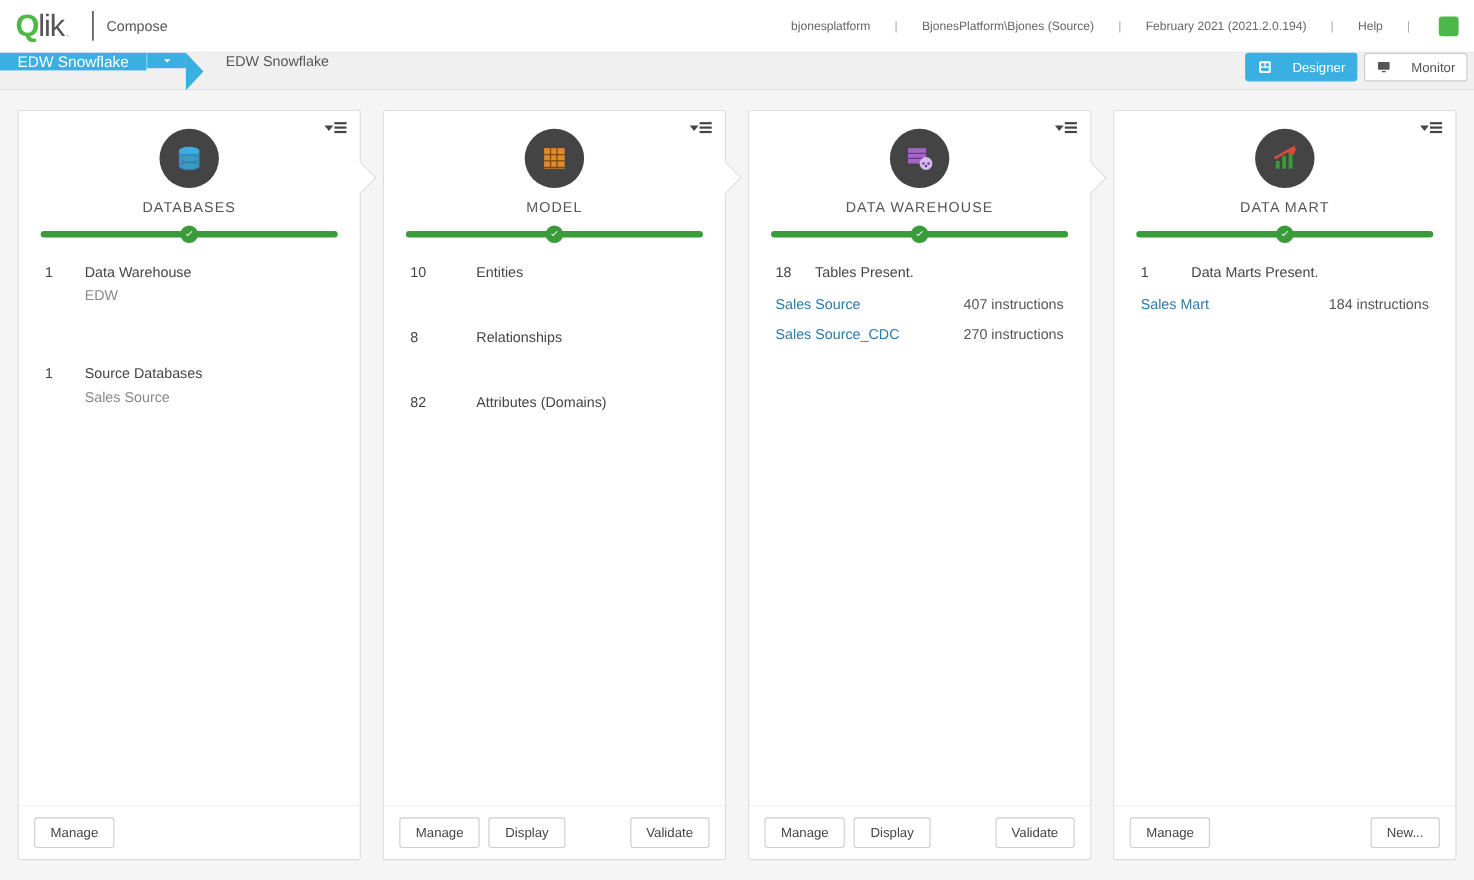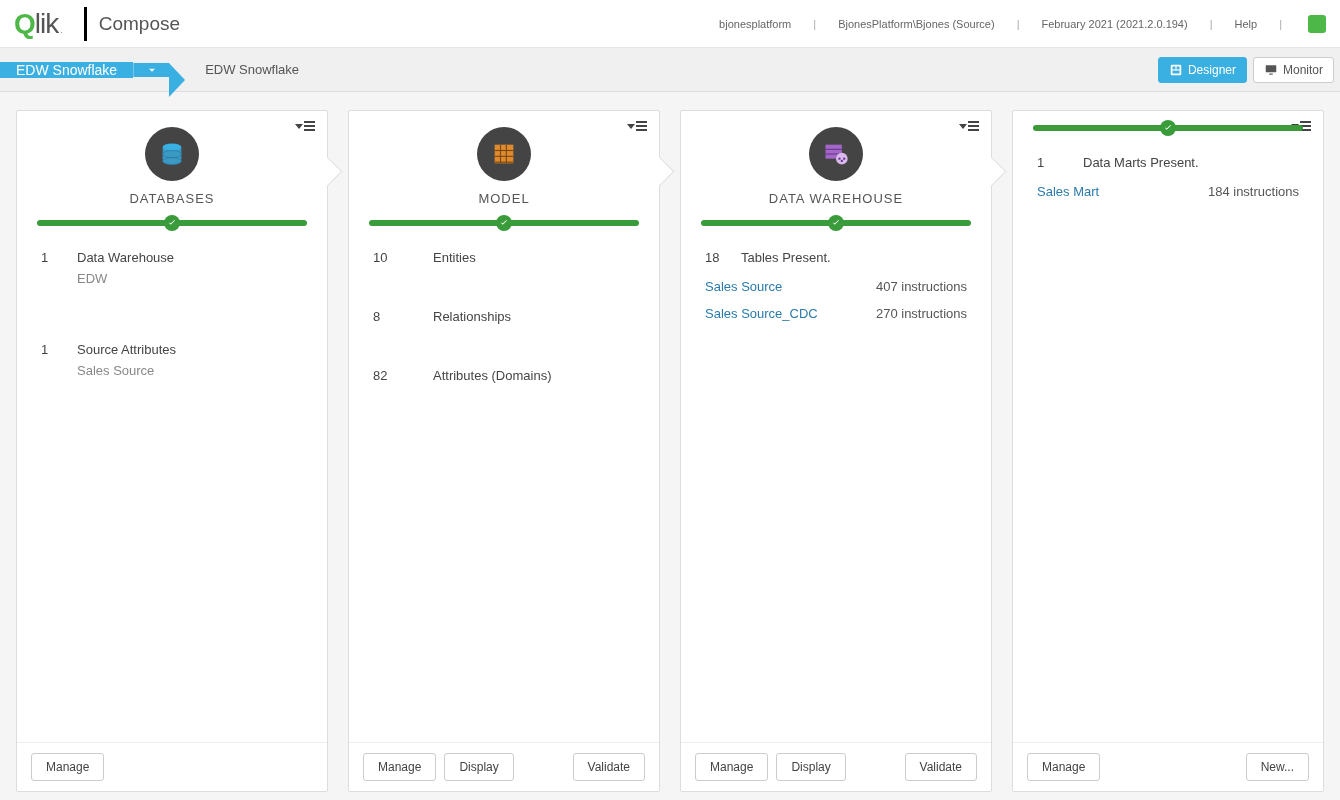--- a/index.html
+++ b/index.html
@@ -19,45 +19,45 @@
     align-items: baseline;
     font-size: 28px;
     font-weight: 500;
     color: #555;
     margin-right: 22px;
     letter-spacing: -1px;
   }
   .logo .q { color: #4db848; font-weight: 600; }
   .logo .tm { font-size: 9px; color: #888; margin-left: 2px; }
   .product-name {
-    font-size: 19px;
+    font-size: 13px;
     color: #555;
     padding: 6px 12px;
-    border-left: 3px solid #000000;
+    border-left: 1px solid #000000;
   }
   .header-right {
     margin-left: auto;
     font-size: 11px;
     color: #666;
     display: flex;
     align-items: center;
     gap: 20px;
   }
   .header-right .sep { color: #aaa; margin: 0 2px; }
   .header-right .chat-icon {
     width: 18px; height: 18px; background: #4db848; border-radius: 3px; margin-left: 4px;
     display: inline-block;
   }
 
   
   .navbar {
-    height: 44px;
+    height: 34px;
     background: #f0f0f0;
     display: flex;
-    align-items: center;
+    align-items: flex-start;
     border-bottom: 1px solid #dcdcdc;
   }
   .nav-project {
     background: #3ab0e2;
     color: #fff;
     font-size: 14px;
     display: flex;
     align-items: center;
     padding: 0 16px;
     position: relative;
@@ -92,21 +92,21 @@
   .nav-right {
     margin-left: auto;
     display: flex;
     align-items: center;
     padding-right: 6px;
     gap: 6px;
   }
   .view-btn {
     display: flex;
     align-items: center;
-    gap: 5px;
+    gap: 18px;
     font-size: 12px;
     color: #555;
     padding: 5px 10px;
     border-radius: 3px;
     border: 1px solid #ccc;
     background: #fff;
     cursor: pointer;
   }
   .view-btn.active {
     background: #3ab0e2;
@@ -339,21 +339,21 @@
     </div>
     <div class="card-body">
       <div class="stat-row">
         <span class="num">1</span>
         <span class="label">Data Warehouse</span>
       </div>
       <div class="sub">EDW</div>
       <div class="spacer"></div>
       <div class="stat-row">
         <span class="num">1</span>
-        <span class="label">Source Attributes</span>
+        <span class="label">Source Databases</span>
       </div>
       <div class="sub">Sales Source</div>
     </div>
     <div class="card-footer">
       <button class="btn">Manage</button>
     </div>
   </div>
 
   <div class="card">
     <div class="card-menu">
@@ -463,20 +463,31 @@
 
   <div class="card">
     <div class="card-menu">
       <span class="triangle"></span>
       <span class="hamb">
           <span></span>
           <span></span>
           <span></span>
         </span>
     </div>
+    <div class="card-header">
+      <div class="card-icon">
+        <svg viewBox="0 0 24 24">
+            <rect x="5" y="14" width="3" height="6" fill="#3a9b3a"></rect>
+            <rect x="10" y="10" width="3" height="10" fill="#3a9b3a"></rect>
+            <rect x="15" y="6" width="3" height="14" fill="#3a9b3a"></rect>
+            <path d="M4 12 L18 4 L16 8 L20 4 L18 9" stroke="#d94a3a" stroke-width="2" fill="none"></path>
+          </svg>
+      </div>
+      <div class="card-title">DATA MART</div>
+    </div>
     <div class="progress">
       <div class="check">
           <svg viewBox="0 0 24 24">
             <path d="M9 16l-4-4 1.4-1.4L9 13.2l8.6-8.6L19 6z"></path>
           </svg>
         </div>
     </div>
     <div class="card-body">
       <div class="stat-row">
         <span class="num" style="width:46px">1</span>

